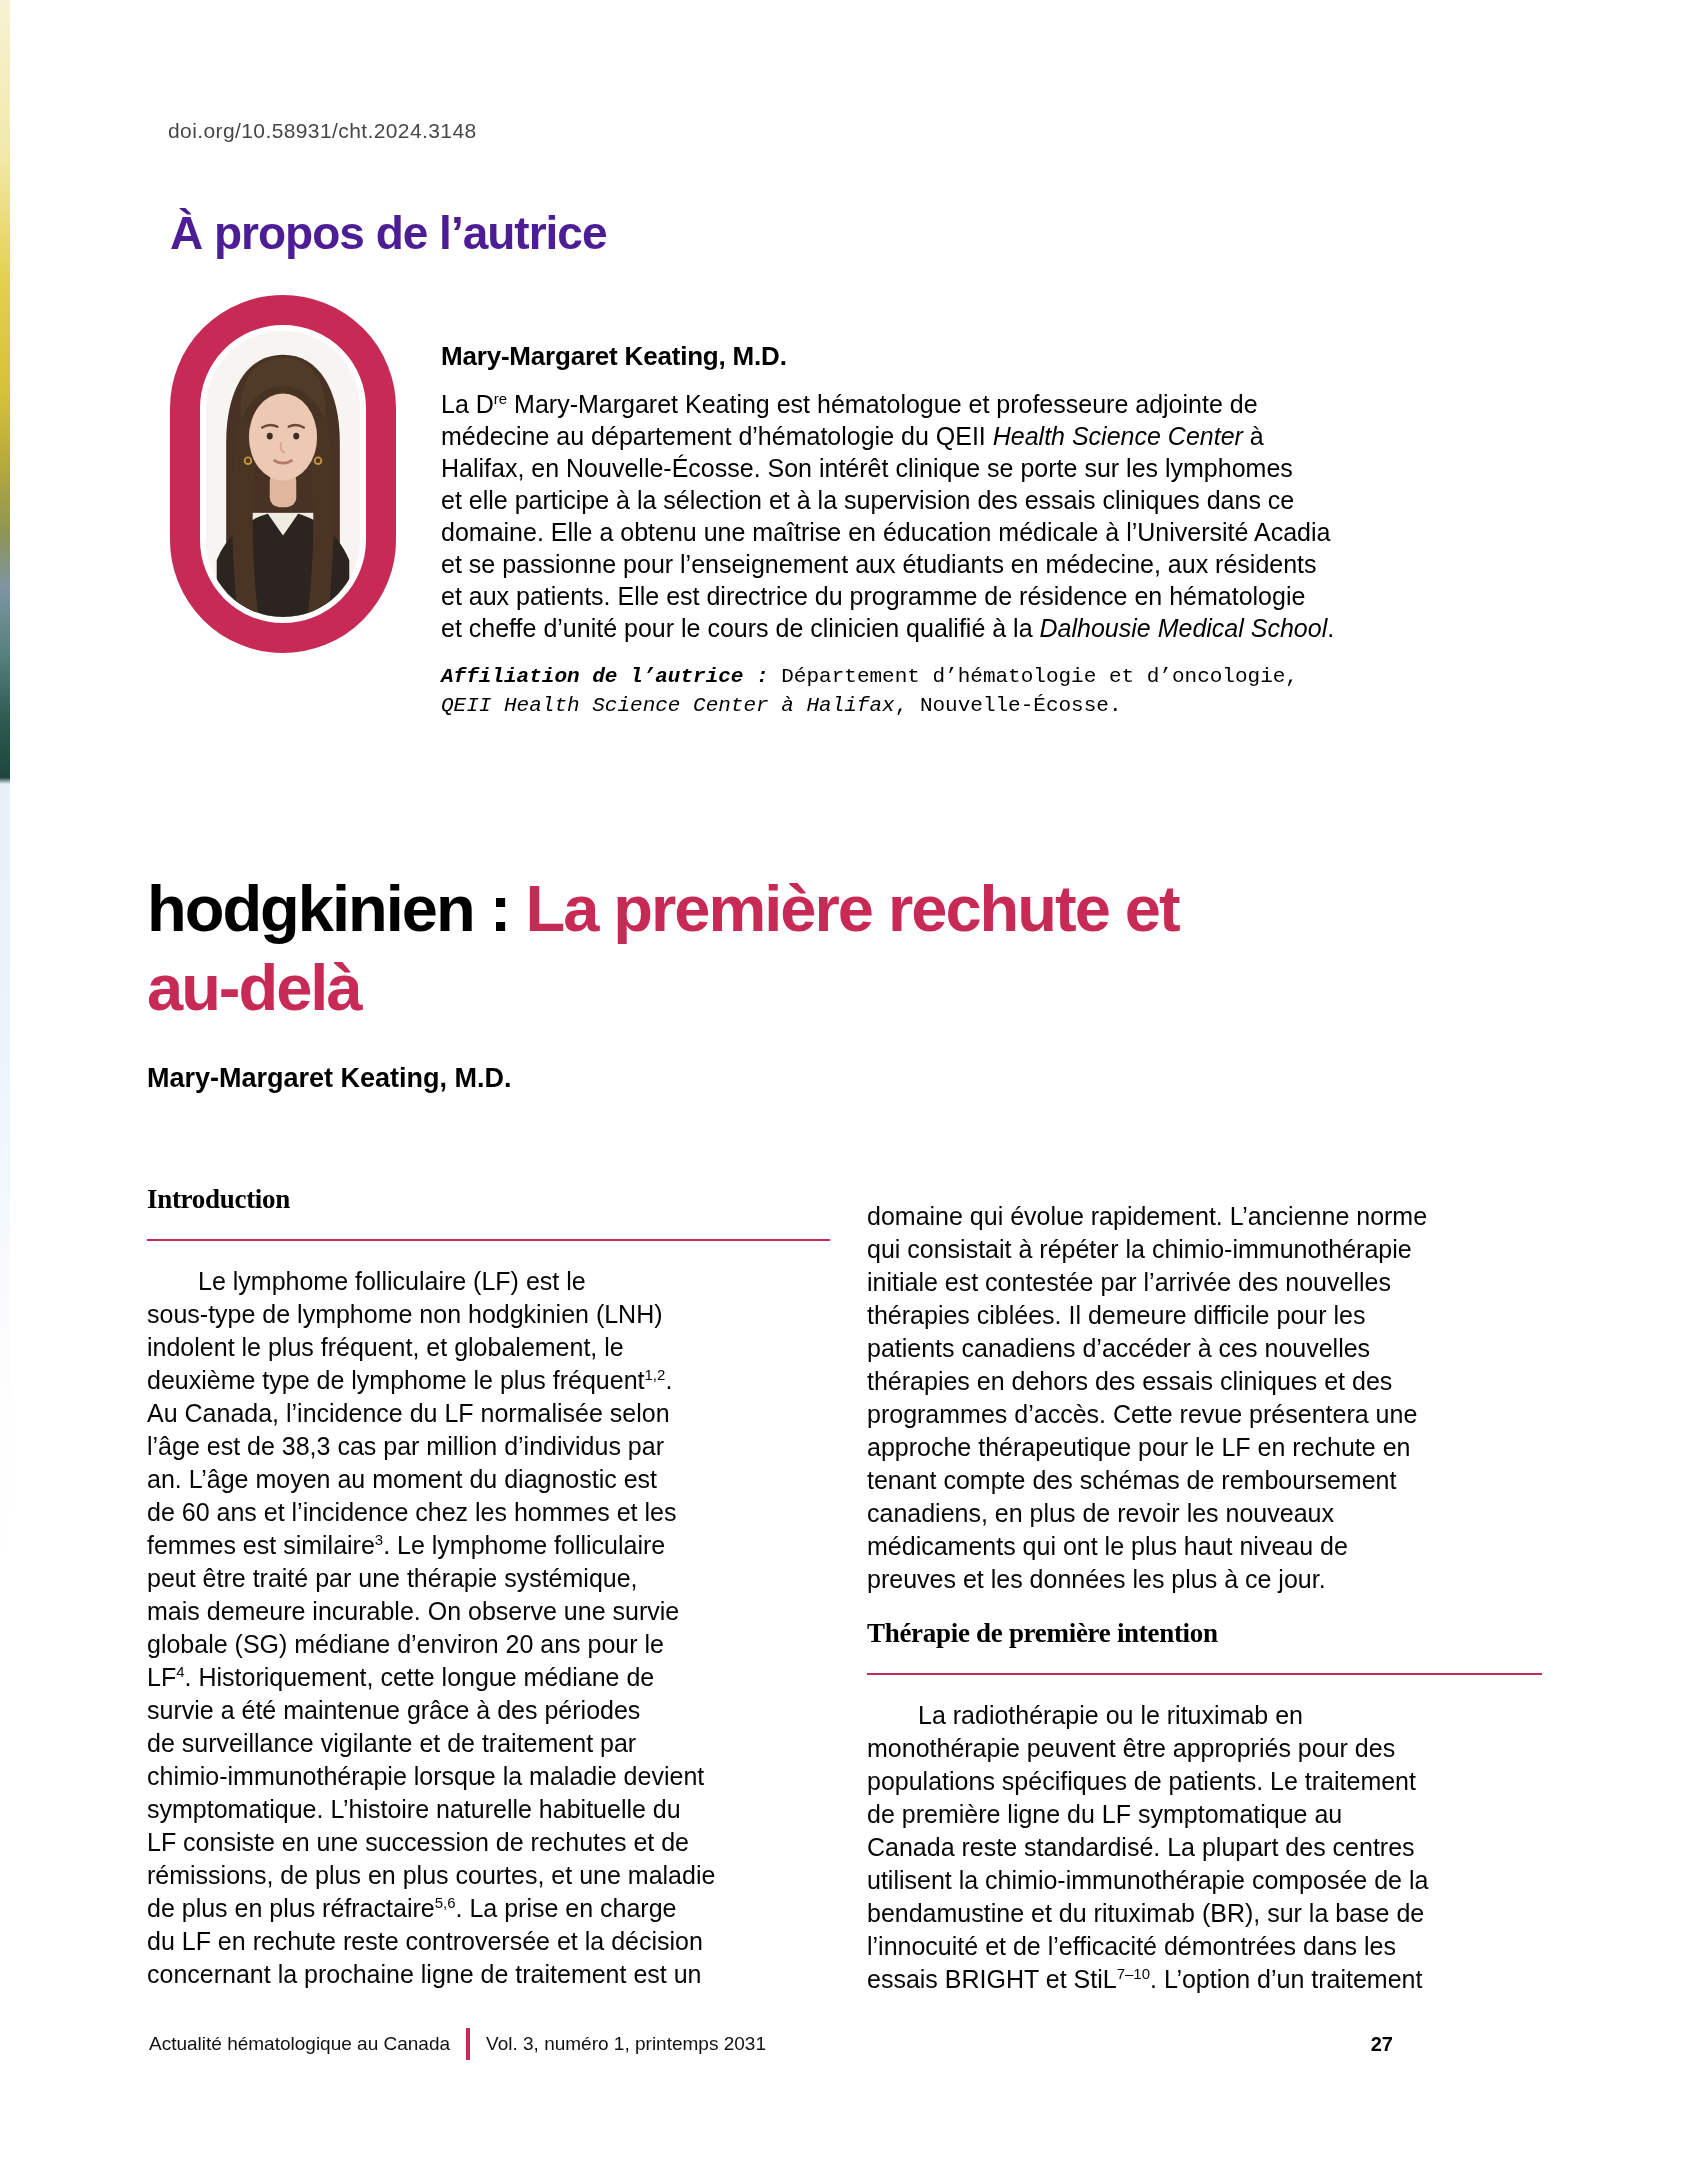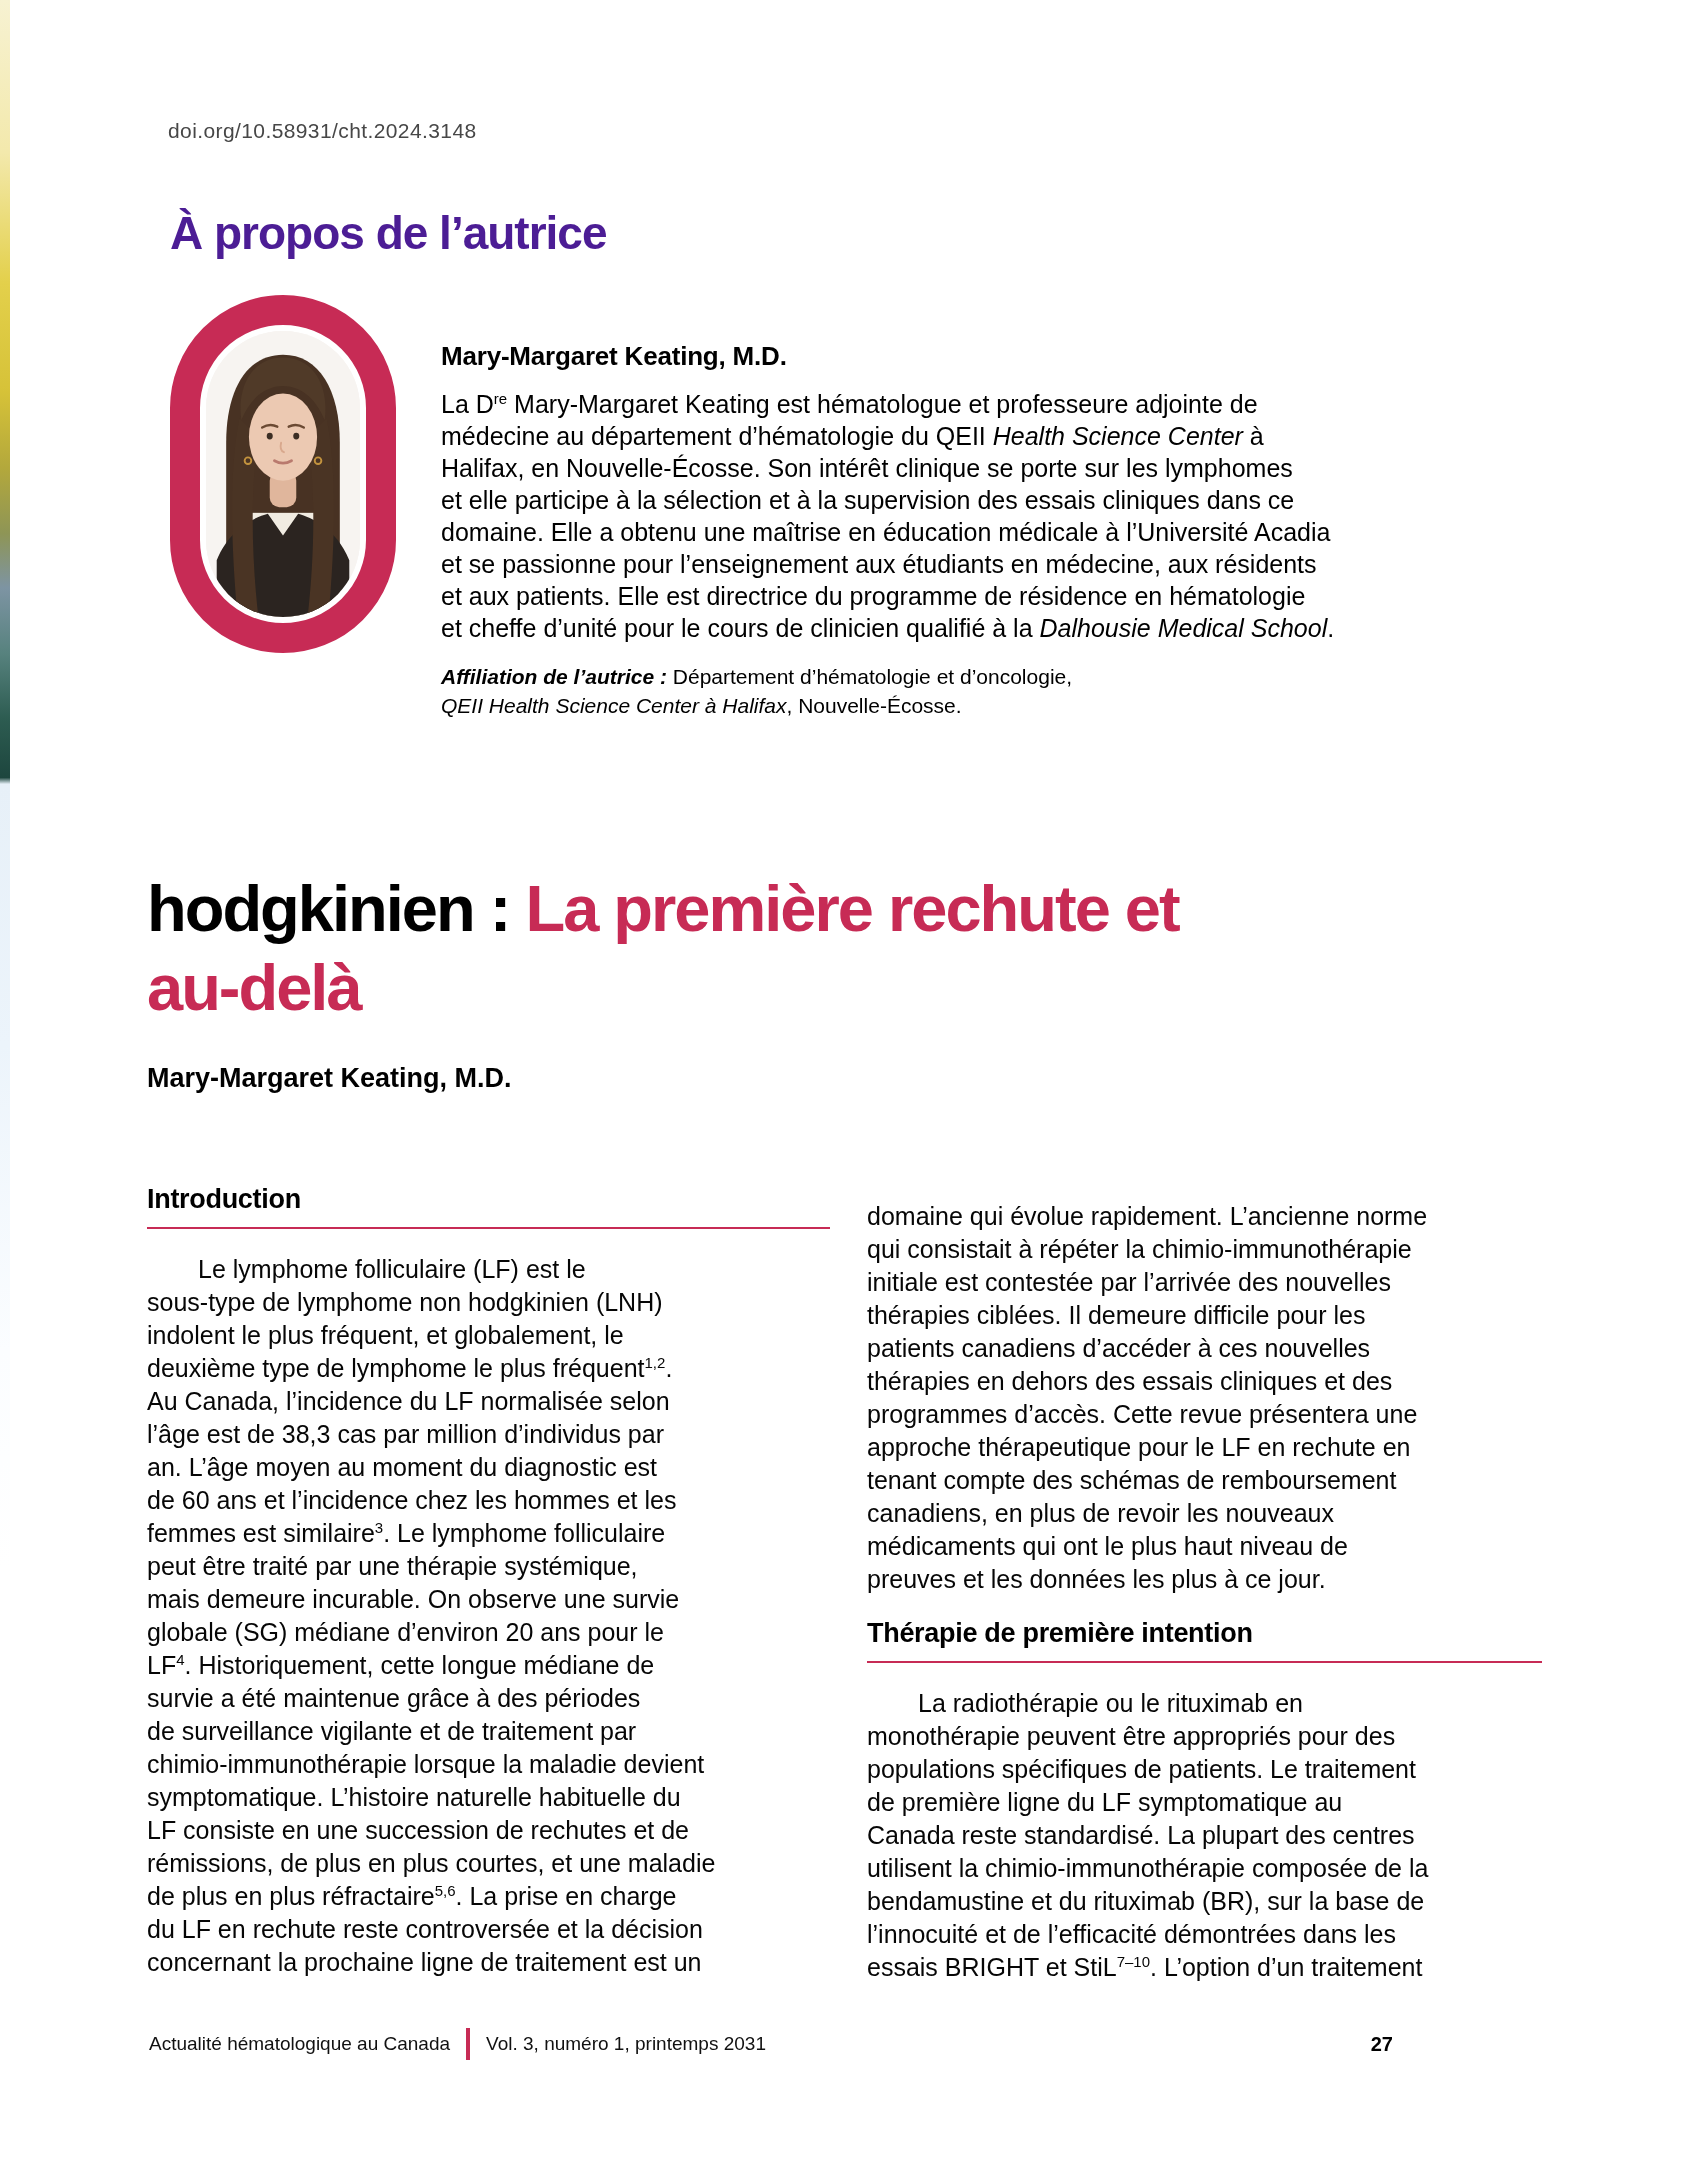--- a/index.html
+++ b/index.html
@@ -20,36 +20,36 @@
     letter-spacing:-1px; color:#4c1d95; }
 
   .photo { position:absolute; left:170px; top:295px; width:226px; height:358px;
     border:30px solid var(--accent); border-radius:113px; background:#fff; padding:6px; }
   .photo-inner { width:100%; height:100%; border-radius:77px; overflow:hidden; background:#f7f4f1; }
   .photo-inner svg { display:block; width:100%; height:100%; }
 
   .author-block { position:absolute; left:441px; top:341px; width:1069px; }
   .author-name { font-size:26px; font-weight:700; margin-bottom:16px; letter-spacing:-0.2px; }
   .bio { font-size:25px; line-height:32px; white-space:nowrap; }
-  .affiliation { font-size:21px; line-height:29px; margin-top:18px; white-space:nowrap; }
+  .affiliation { font-size:21px; line-height:29px; margin-top:18px; white-space:nowrap;font-family:Liberation Mono, monospace; }
 
   .it { font-style:italic; }
   .bdit { font-weight:700; font-style:italic; }
   sup { font-size:60%; vertical-align:super; line-height:0; }
   .accent { color:var(--accent); }
 
   .article-title { position:absolute; left:147px; top:790px; width:1416px;
     font-size:65px; line-height:79px; font-weight:700; letter-spacing:-2px; color:#000; }
 
   .byline { position:absolute; left:147px; top:1063px; font-size:27px; font-weight:700; }
 
   .columns { position:absolute; left:147px; top:1184px; width:1398px; display:flex; gap:37px; }
   .col { width:683px; flex:0 0 683px; }
   .section-heading { font-size:27px; font-weight:700; letter-spacing:-0.3px;
-    padding-bottom:12px; border-bottom:2px solid var(--accent); }
+    padding-bottom:24px; border-bottom:2px solid var(--accent);font-family:Liberation Serif, serif; }
   .body-par { font-size:25px; line-height:33px; white-space:nowrap; color:#060606; }
   .col-left .body-par { margin-top:24px; }
   .indent { text-indent:51px; }
   .cont { margin-top:16px; }
   .col-right .section-heading { margin-top:22px; }
   .col-right .indent { margin-top:24px; }
 
   .footer { position:absolute; left:149px; right:149px; top:2028px; display:flex;
     align-items:center; justify-content:space-between; }
   .footer-left { display:flex; align-items:center; font-size:19px; color:#111; }

